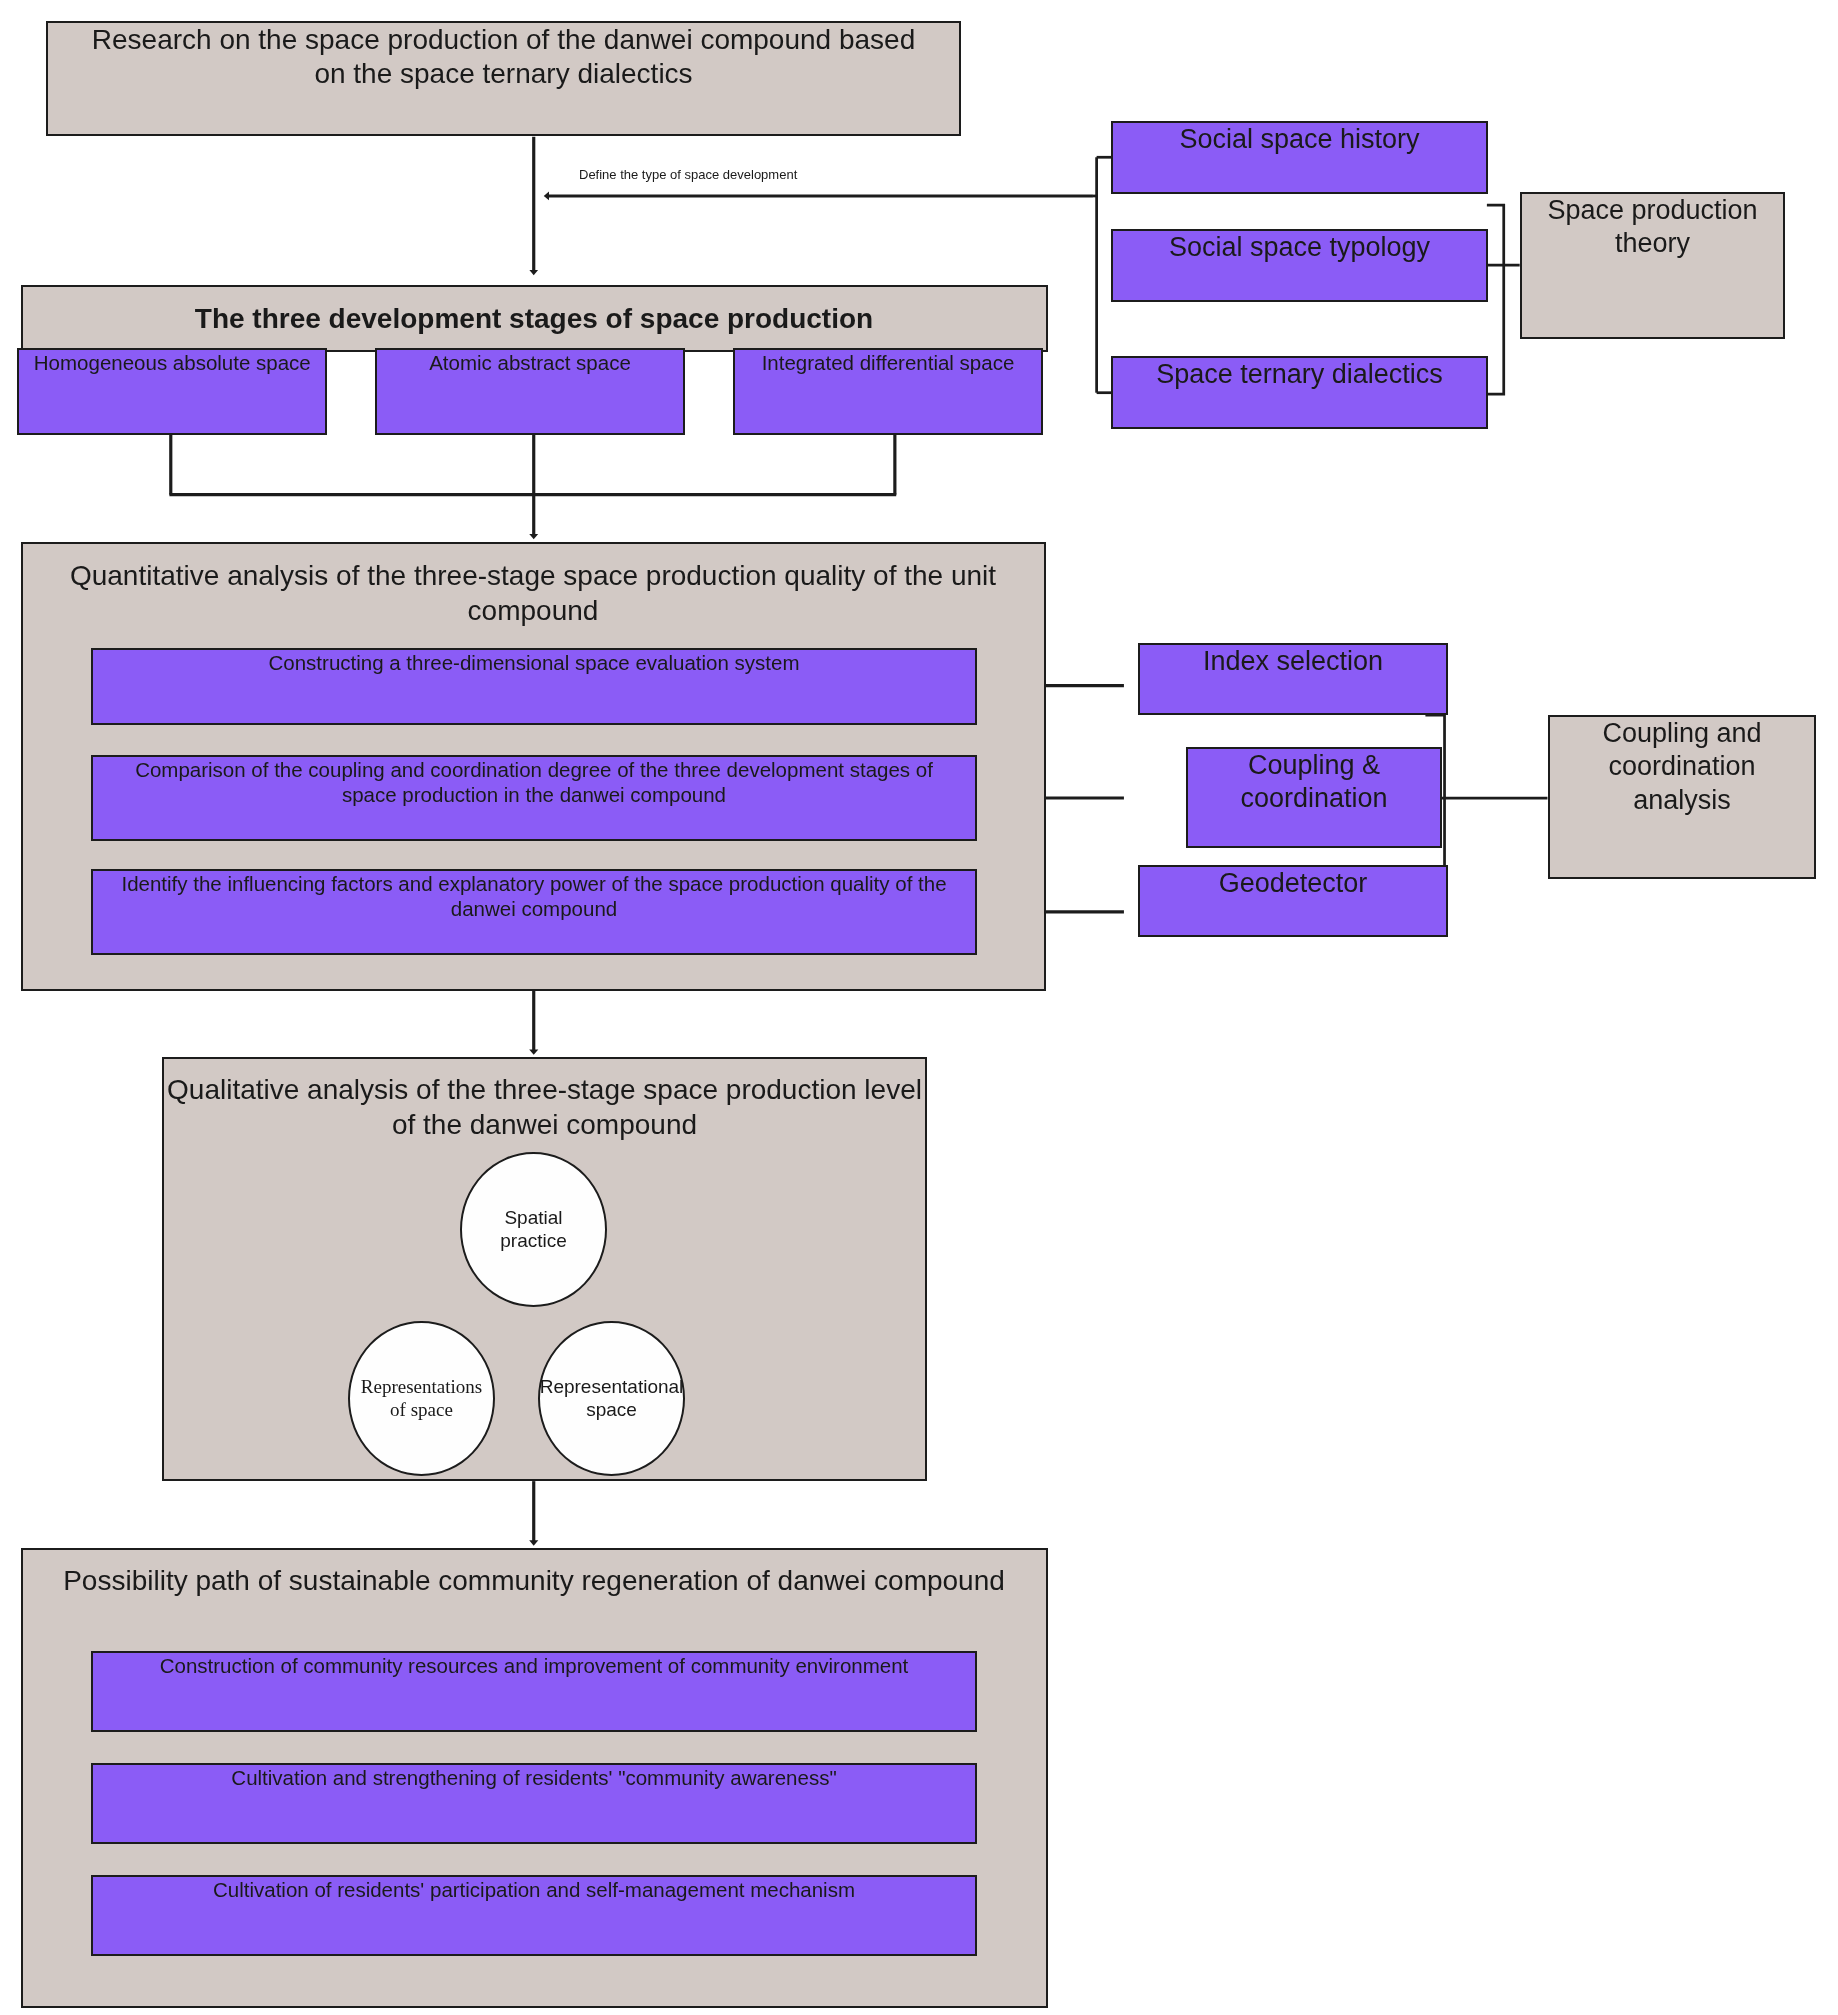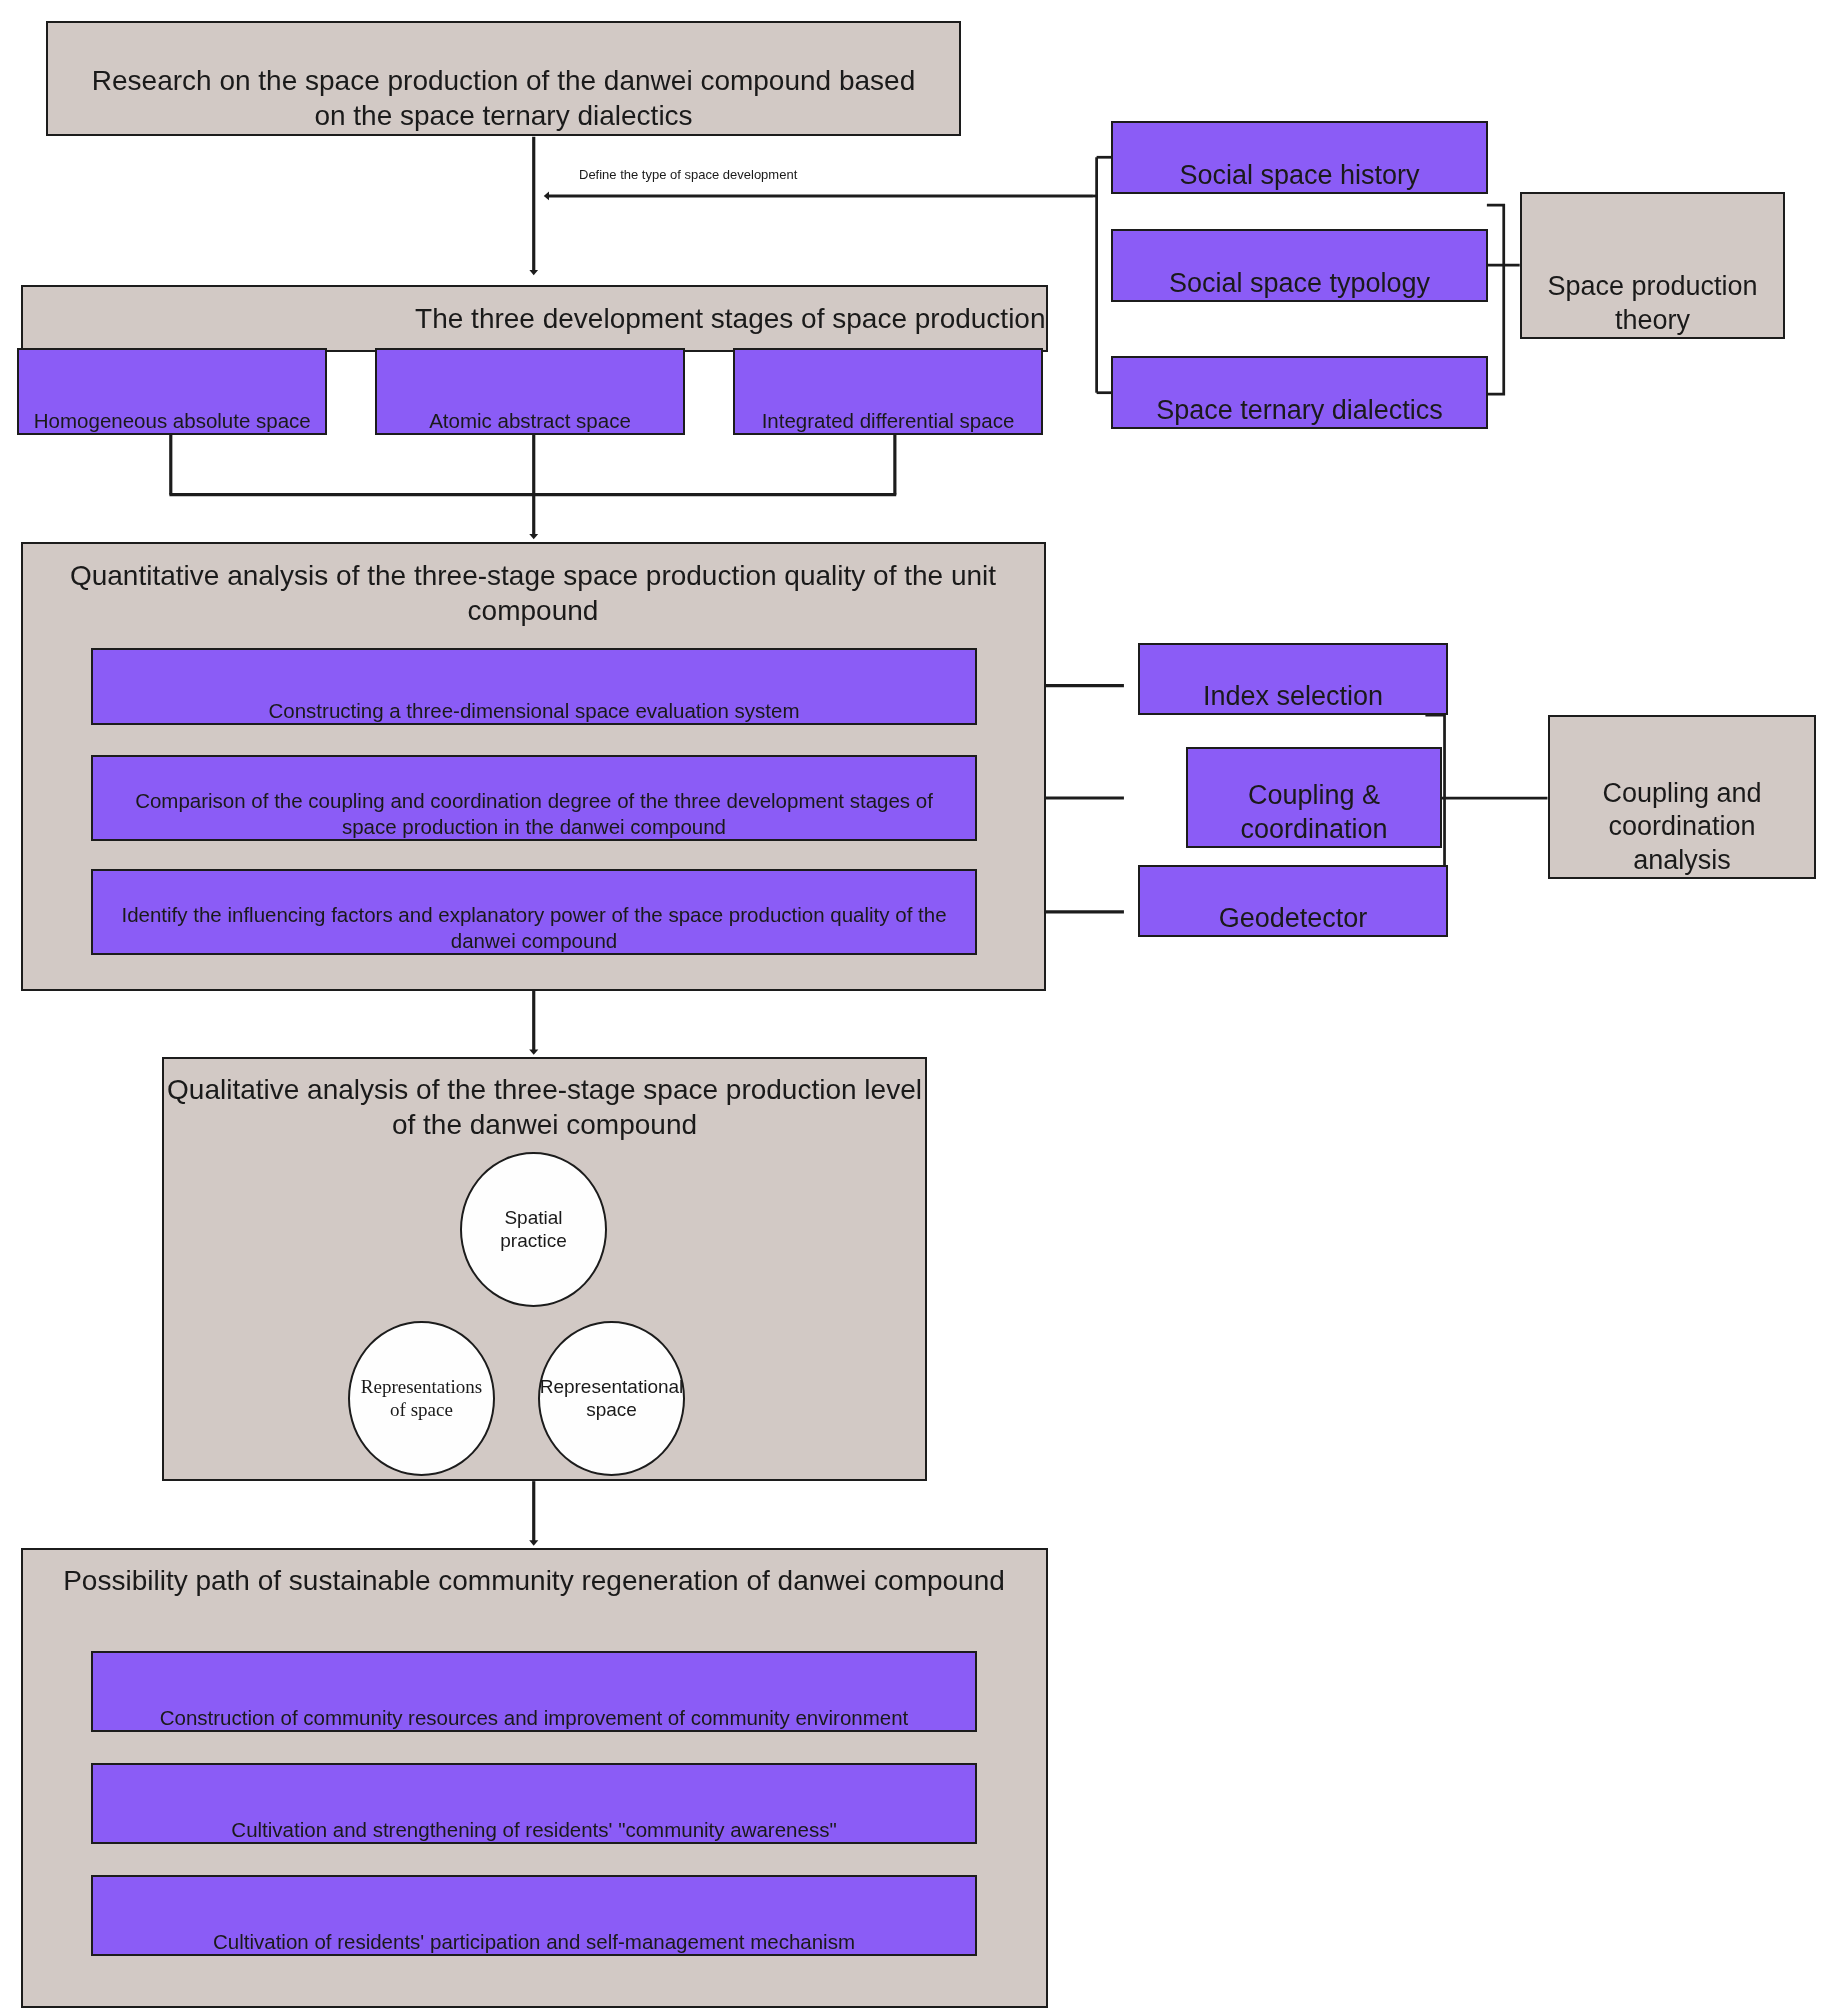--- a/index.html
+++ b/index.html
@@ -23,21 +23,21 @@
     position: absolute;
     left: 0; top: 0;
     width: 1838px;
     height: 2015px;
     pointer-events: none;
   }
   .node {
     position: absolute;
     box-sizing: border-box;
     display: flex;
-    align-items: flex-end;
+    align-items: flex-start;
     justify-content: center;
     text-align: center;
     line-height: 1.24;
     border: 2.3px solid #1c1c1c;
   }
   .grey {
     background: #d2c9c5;
   }
   .white {
     background: #8b5cf6;
@@ -55,21 +55,22 @@
     text-align: center;
     line-height: 1.25;
   }
   .stage-head {
     position: absolute;
     box-sizing: border-box;
     background: #d2c9c5;
     border: 2.3px solid #1c1c1c;
     display: flex;
     align-items: center;
-    justify-content: flex-end;
+    justify-content: center;
+    font-weight: bold;
   }
   .edge-label {
     position: absolute;
     white-space: nowrap;
     line-height: 1;
   }
   .ellipse {
     position: absolute;
     box-sizing: border-box;
     border: 2.3px solid #1c1c1c;

